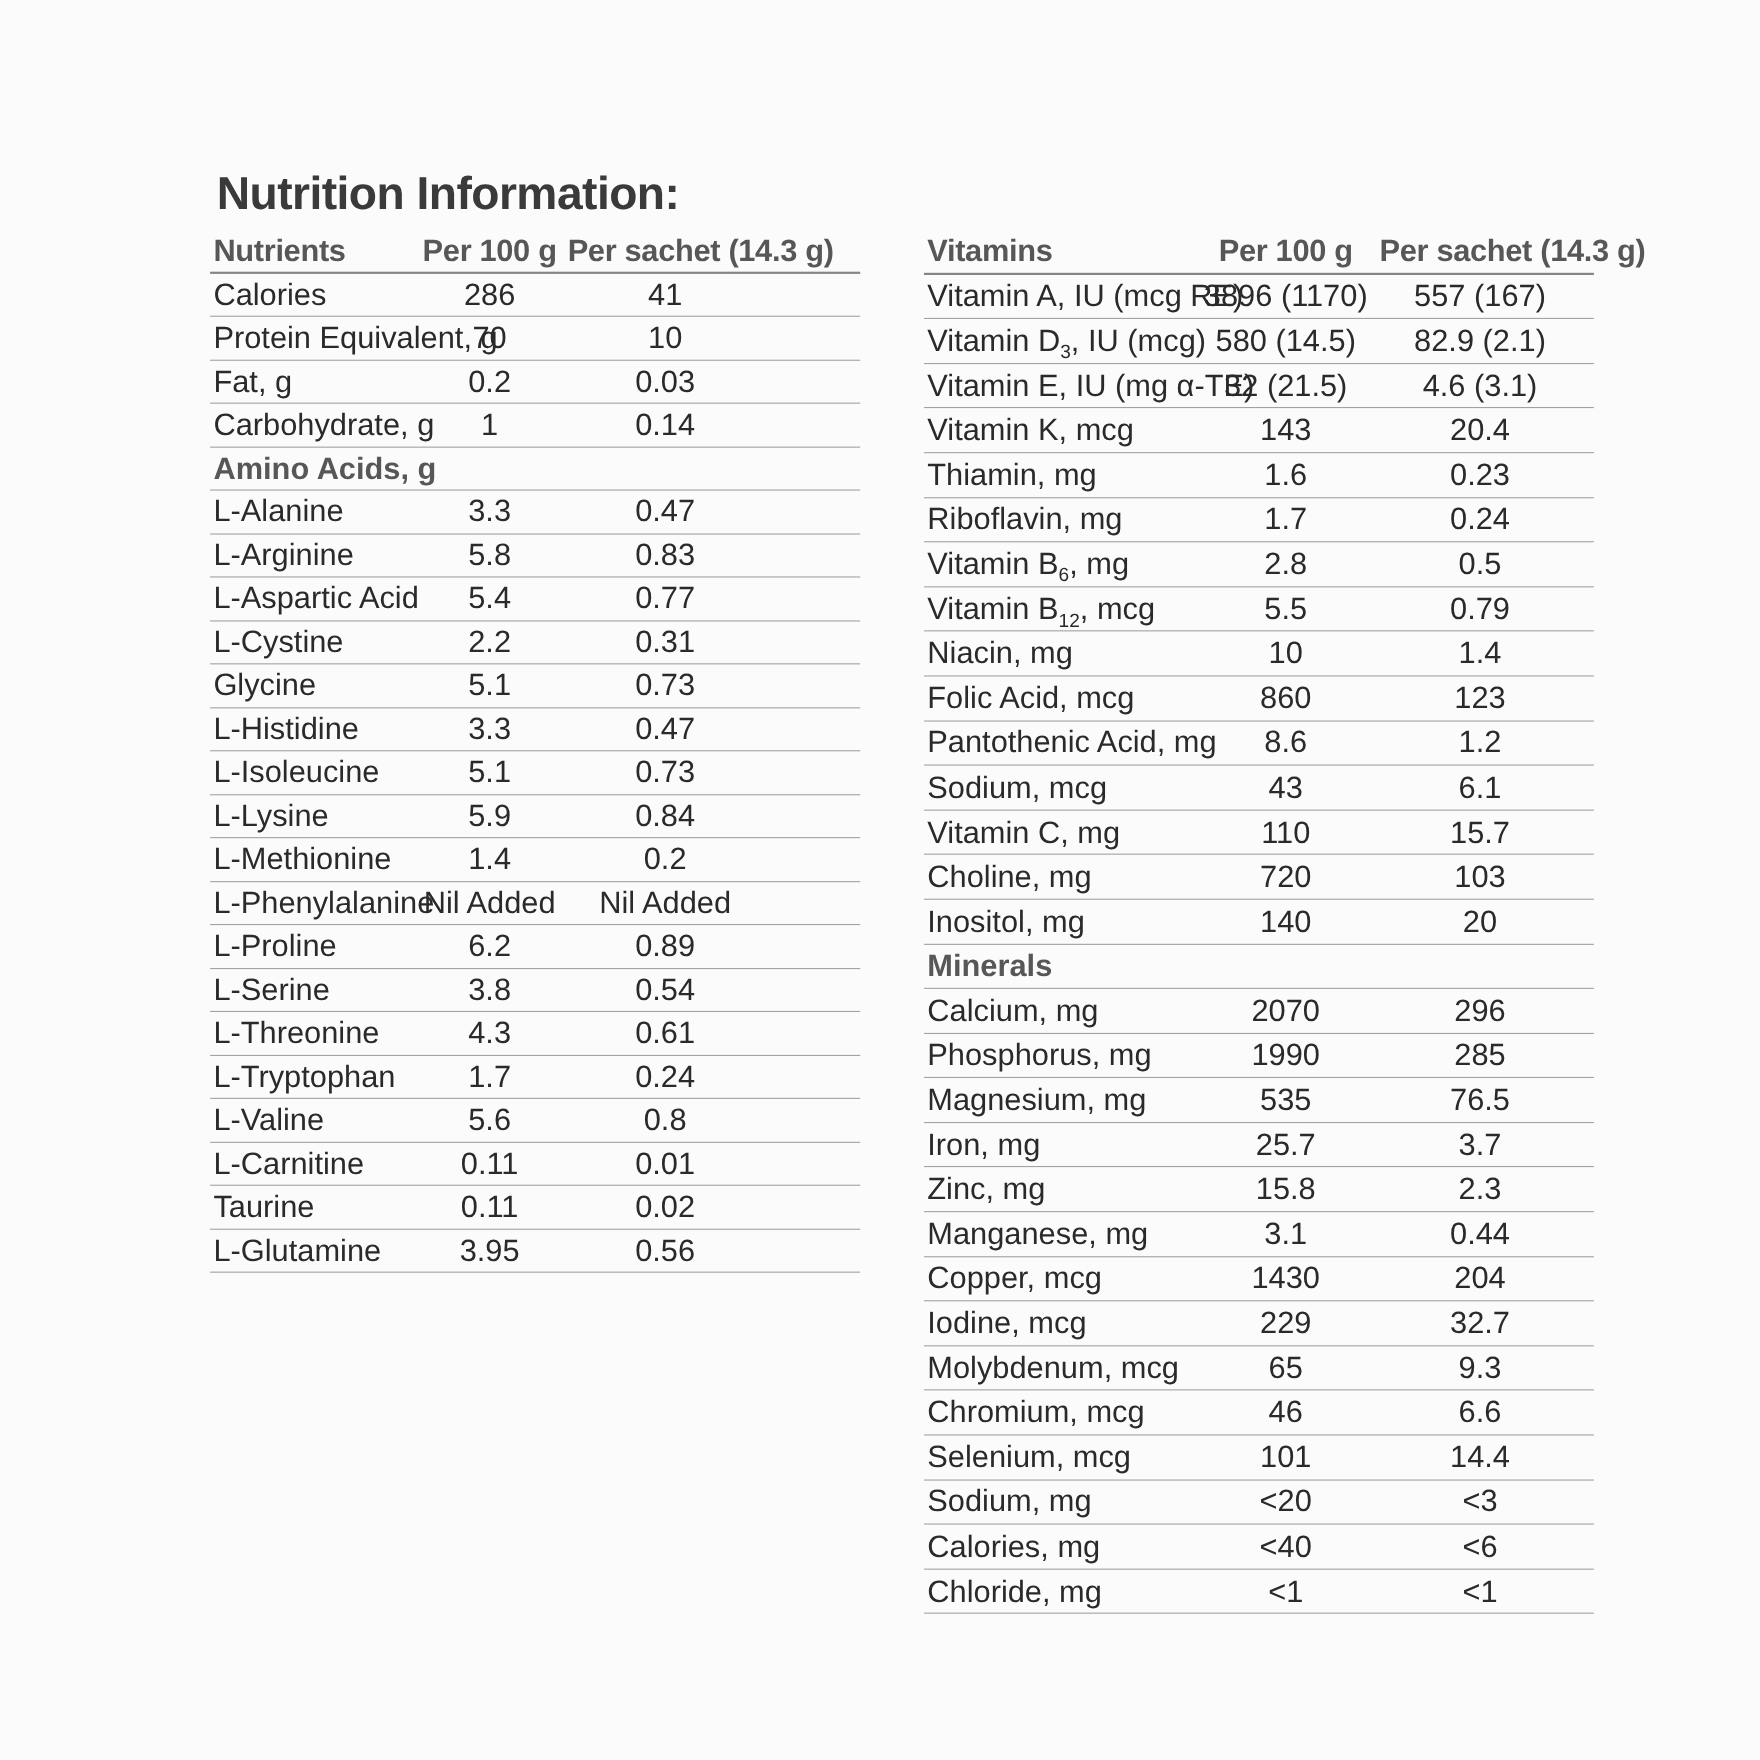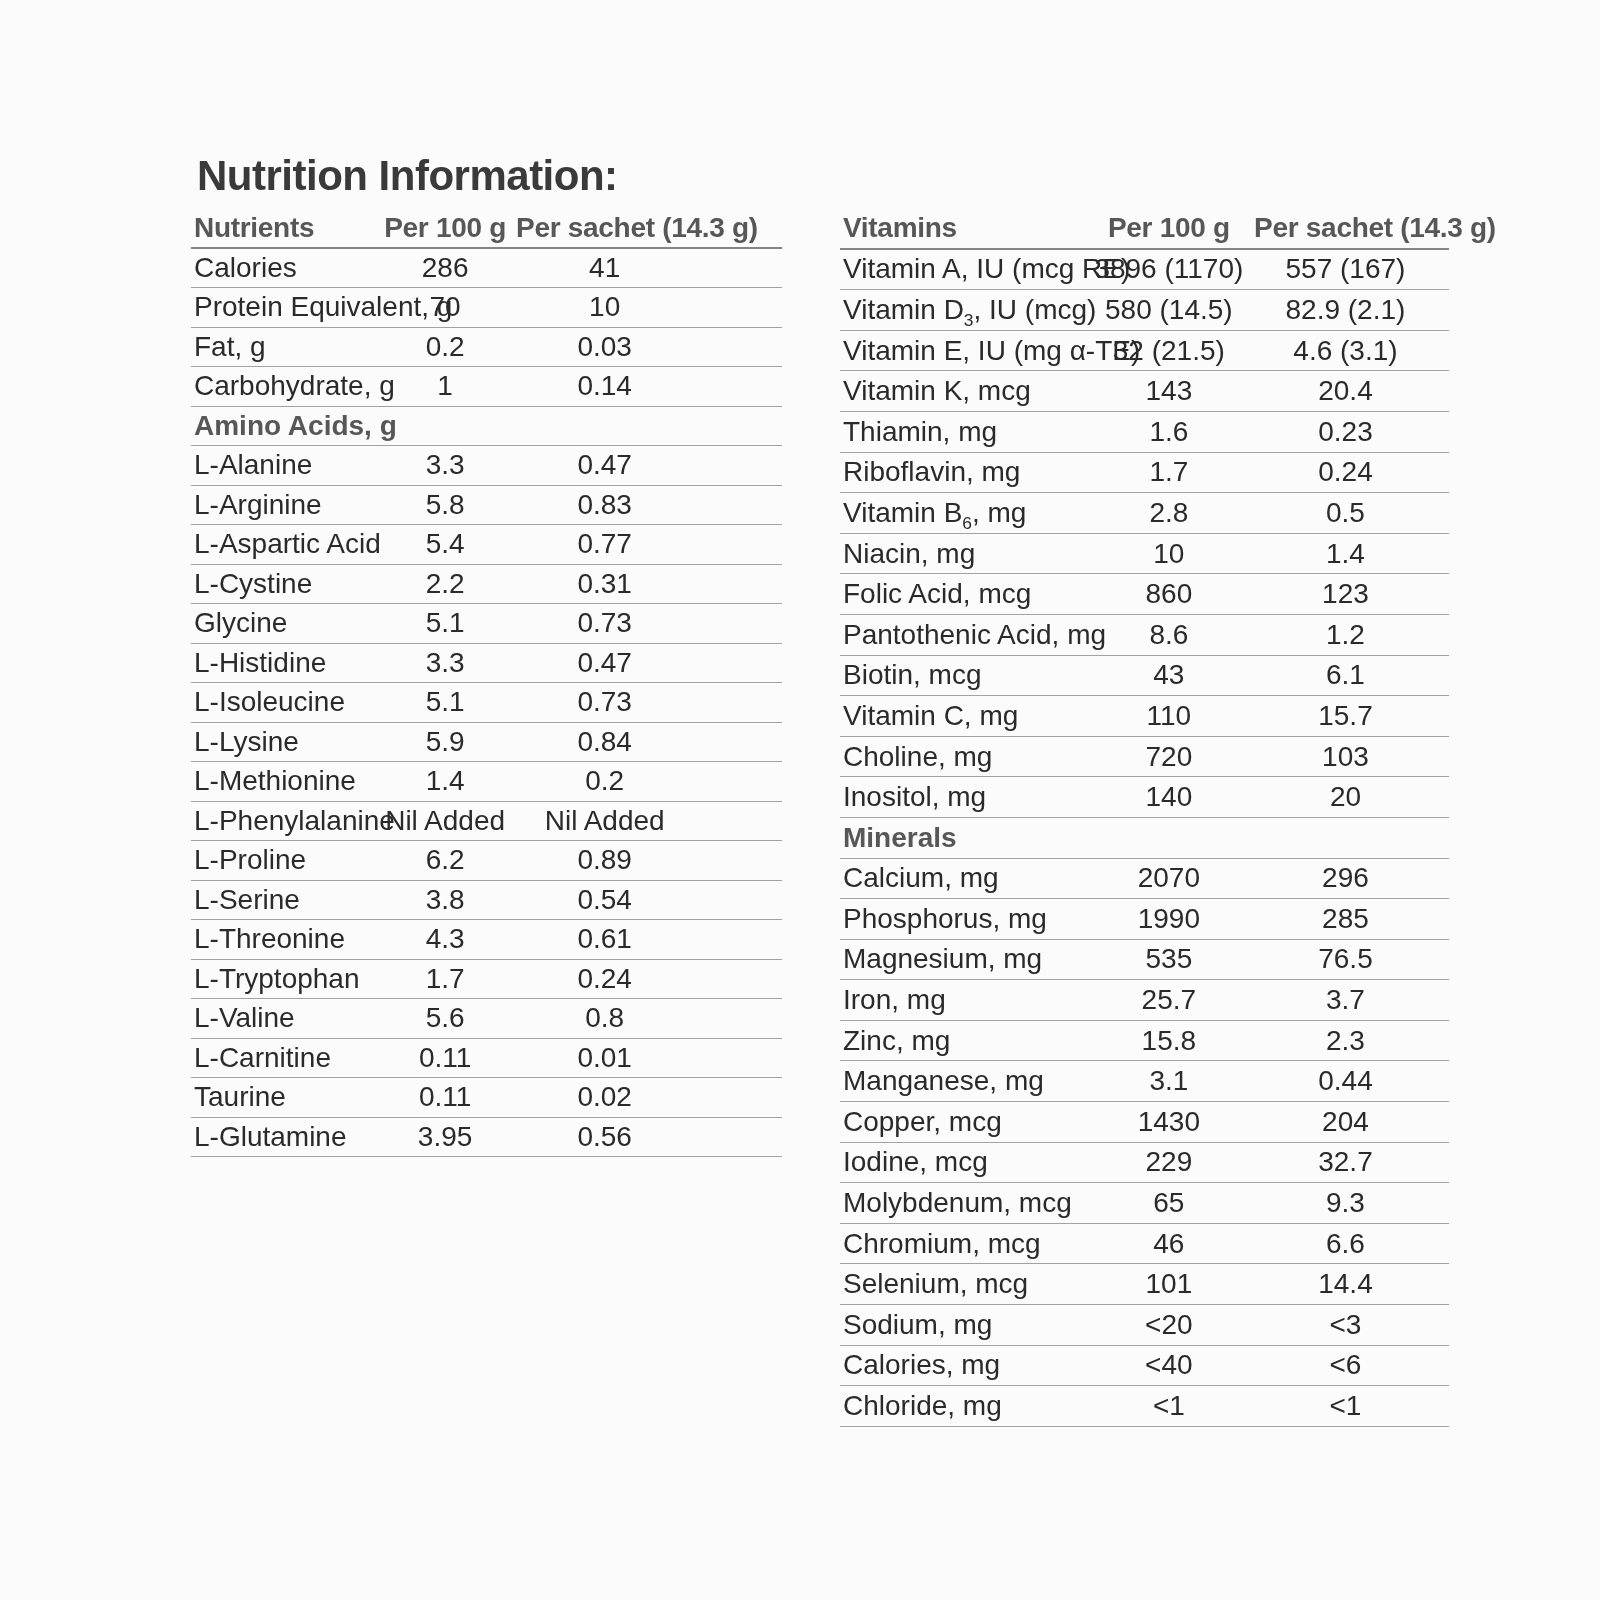--- a/index.html
+++ b/index.html
@@ -210,36 +210,41 @@
         <span class="cell c-label">Riboflavin, mg</span>
         <span class="cell c-v1">1.7</span>
         <span class="cell c-v2">0.24</span>
       </div>
       <div class="row">
         <span class="cell c-label">Vitamin B<sub>6</sub>, mg</span>
         <span class="cell c-v1">2.8</span>
         <span class="cell c-v2">0.5</span>
       </div>
       <div class="row">
+        <span class="cell c-label">Vitamin B<sub>12</sub>, mcg</span>
+        <span class="cell c-v1">5.5</span>
+        <span class="cell c-v2">0.79</span>
+      </div>
+      <div class="row">
         <span class="cell c-label">Niacin, mg</span>
         <span class="cell c-v1">10</span>
         <span class="cell c-v2">1.4</span>
       </div>
       <div class="row">
         <span class="cell c-label">Folic Acid, mcg</span>
         <span class="cell c-v1">860</span>
         <span class="cell c-v2">123</span>
       </div>
       <div class="row">
         <span class="cell c-label">Pantothenic Acid, mg</span>
         <span class="cell c-v1">8.6</span>
         <span class="cell c-v2">1.2</span>
       </div>
       <div class="row">
-        <span class="cell c-label">Biotin, mcg</span>
+        <span class="cell c-label">Sodium, mcg</span>
         <span class="cell c-v1">43</span>
         <span class="cell c-v2">6.1</span>
       </div>
       <div class="row">
         <span class="cell c-label">Vitamin C, mg</span>
         <span class="cell c-v1">110</span>
         <span class="cell c-v2">15.7</span>
       </div>
       <div class="row">
         <span class="cell c-label">Choline, mg</span>

